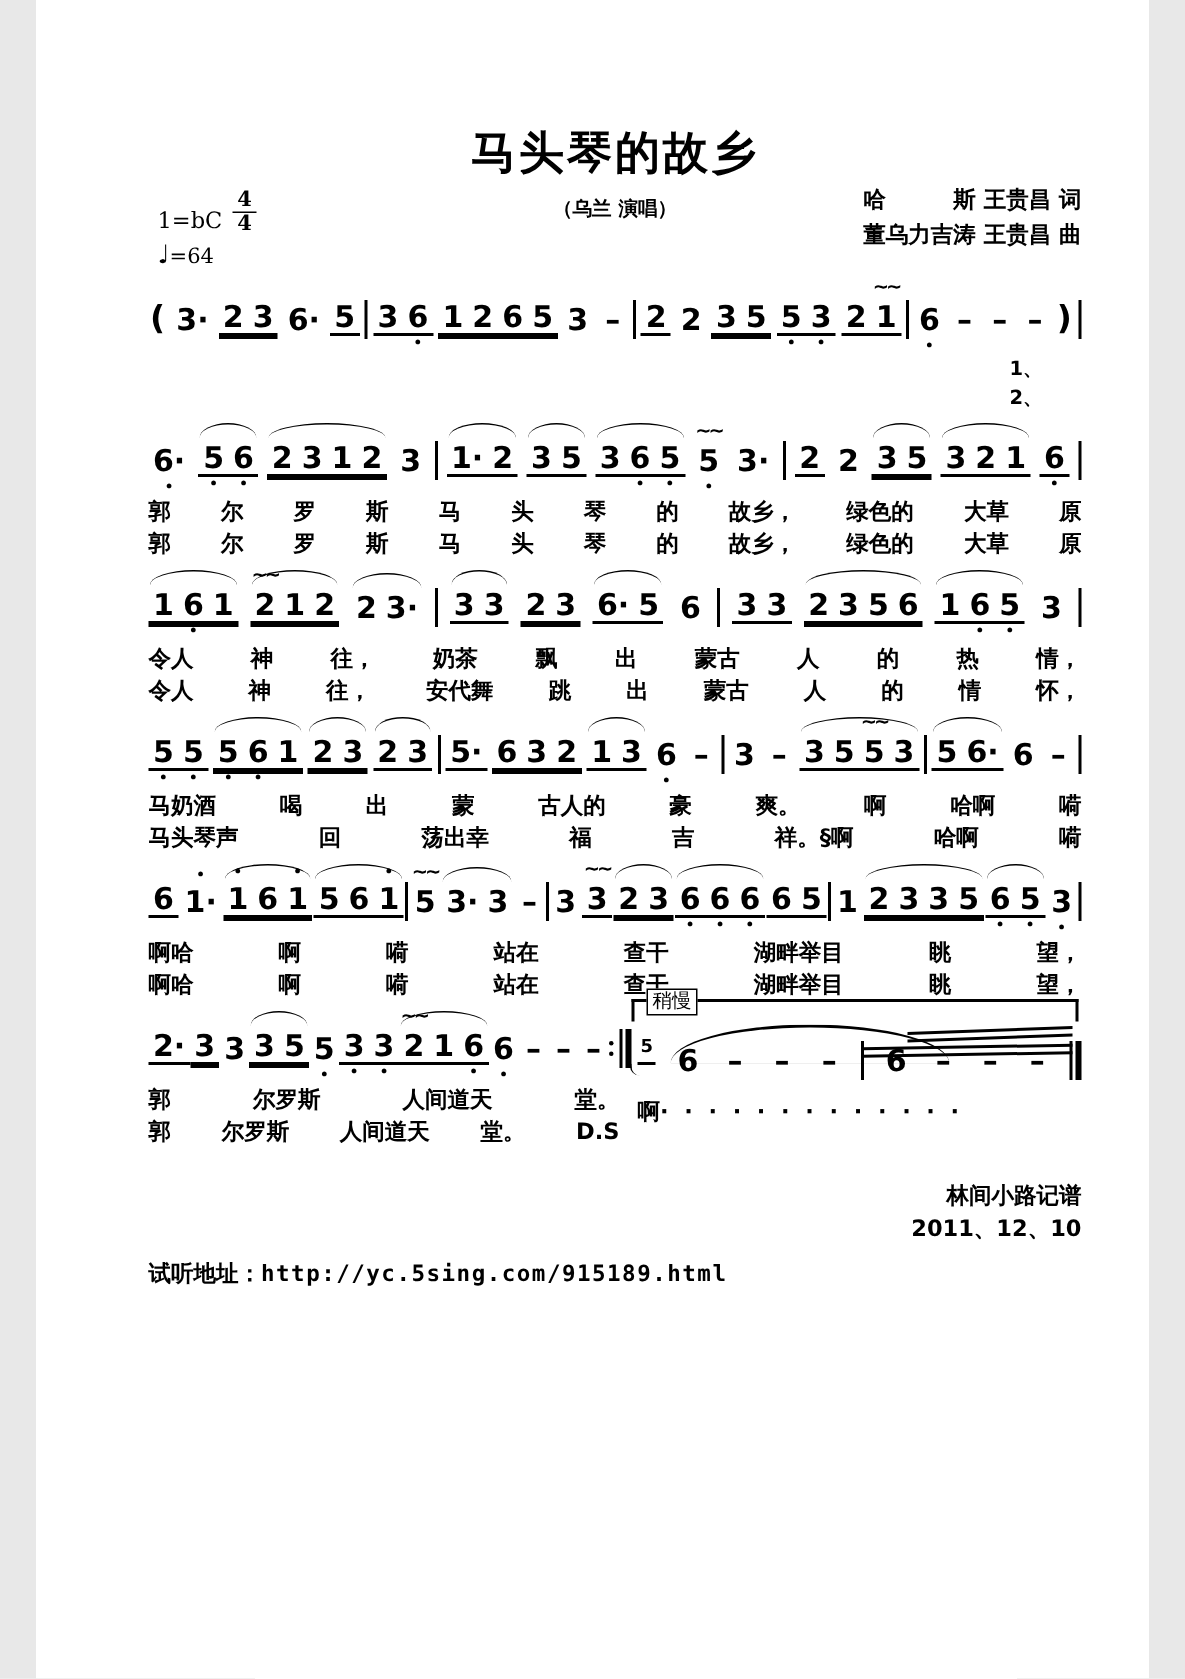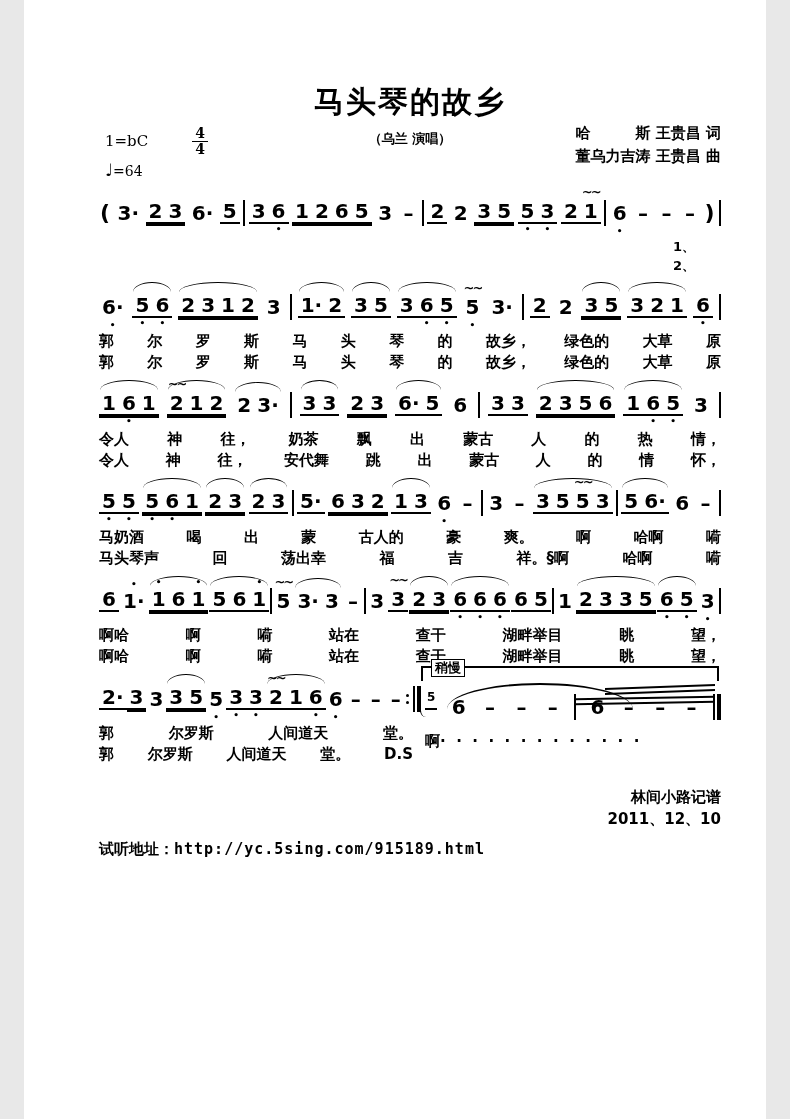--- a/index.html
+++ b/index.html
@@ -5,21 +5,21 @@
   html,body{margin:0;padding:0;background:#e8e8e8;}
   .sheet{width:742px;height:1119px;background:#ffffff;position:relative;margin:0 auto;
          font-family:"DejaVu Sans",sans-serif;color:#000;overflow:hidden;}
   .content{position:absolute;left:75px;right:45px;top:82px;}
 
   
   .header{position:relative;height:102px;}
   .title{text-align:center;font-size:30px;font-weight:bold;letter-spacing:2px;}
   .subtitle{text-align:center;font-size:13px;font-weight:bold;margin-top:7px;}
   .keyblock{position:absolute;left:6px;top:44px;font-family:"DejaVu Serif",serif;font-size:15px;}
-  .keyrow{display:flex;align-items:center;gap:37px;}
+  .keyrow{display:flex;align-items:flex-end;}
   .meter{display:inline-flex;flex-direction:column;align-items:center;font-weight:bold;
          font-size:14px;line-height:1.05;margin-left:7px;}
   .meter .bot{border-top:1.5px solid #000;padding:0 3px;}
   .meter .top{padding:0 3px;}
   .temporow{margin-top:4px;font-size:14px;}
   .tnote{font-size:17px;}
   .credits{position:absolute;right:0;top:40px;text-align:right;font-size:15px;font-weight:bold;line-height:1.55;}
 
   
   .sys{margin-bottom:3px;}
@@ -52,21 +52,21 @@
 
   .verse-marks{text-align:right;padding-right:26px;font-size:13px;font-weight:bold;line-height:19px;}
 
   
   .sys6{display:flex;}
   .sys6-main{flex:1;min-width:0;}
   .sys6-slow{width:308px;position:relative;padding-left:12px;box-sizing:border-box;}
   .slow-bracket{position:absolute;top:-4px;left:8px;right:2px;height:13px;
                 border-top:2px solid #000;border-left:2px solid #000;border-right:2px solid #000;}
   .slow-label{position:absolute;top:-9px;left:8px;background:#fff;border:1px solid #000;
-              padding:0 3px;font-size:13px;font-weight:bold;line-height:16px;}
+              padding:0 3px;font-size:13px;font-weight:normal;line-height:16px;}
   .ritlines{position:absolute;top:12px;right:6px;width:140px;}
   .rl{display:block;height:3px;border-top:2px solid #000;border-bottom:2px solid #000;margin:4px 0;}
   .rl.r1{width:110px;margin-left:30px;transform:skewY(-2deg);}
   .rl.r2{width:140px;transform:skewY(-1deg);}
   .slow-slur{position:absolute;top:13px;left:34px;right:88px;height:24px;
              border-top:2px solid #000;border-radius:50% 50% 0 0/100% 100% 0 0;}
   .slow-lyric{justify-content:flex-start;white-space:pre;}
 
   
   .footer-right{text-align:right;font-size:15px;font-weight:bold;line-height:1.45;margin-top:22px;}

